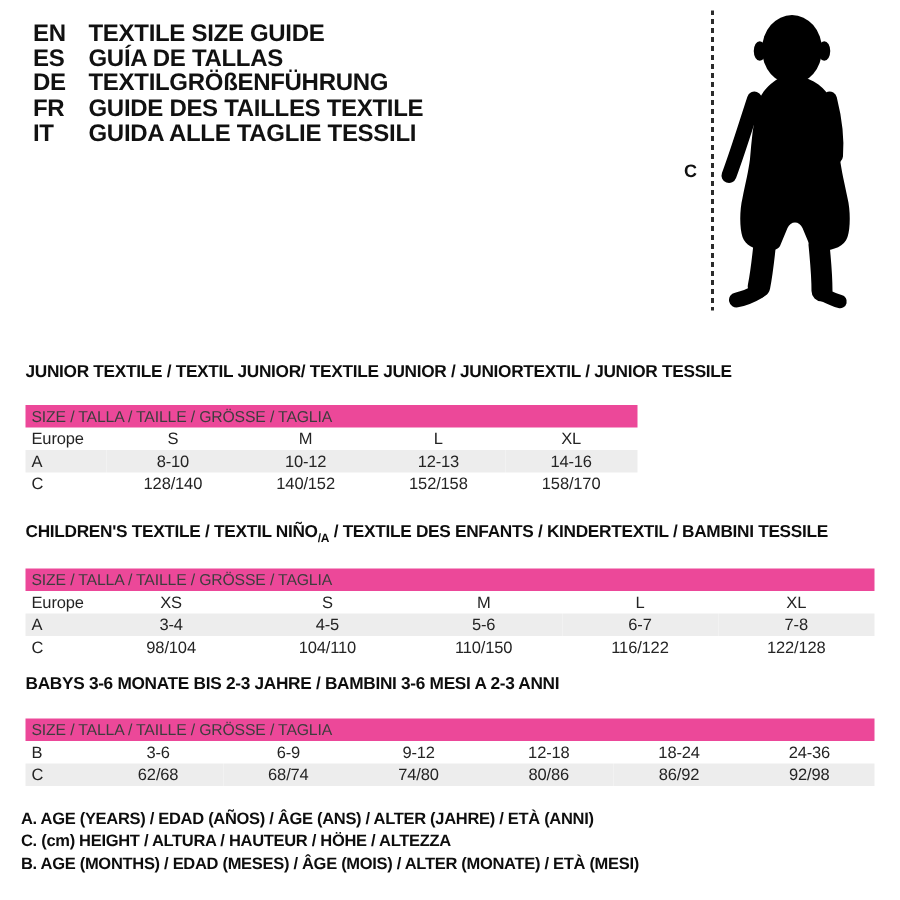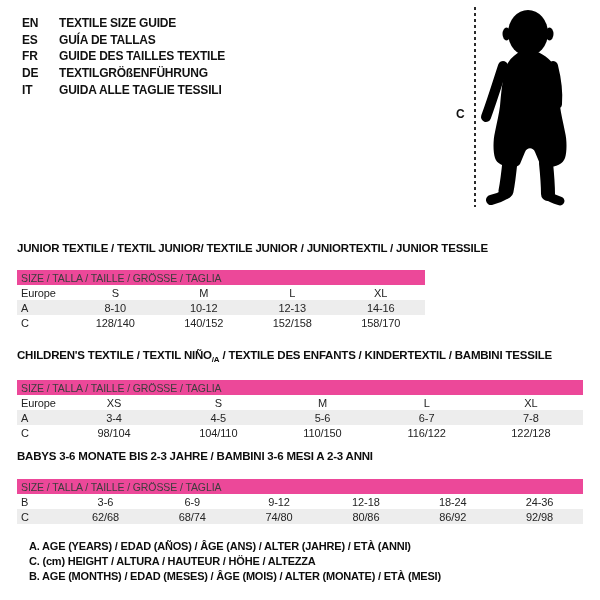--- a/index.html
+++ b/index.html
@@ -2,21 +2,21 @@
 <html><head>
 <meta charset="utf-8">
 <style>
   html,body{margin:0;padding:0;}
   body{
     width:600px;height:600px;position:relative;background:#ffffff;
     font-family:"Liberation Sans", sans-serif;color:#1f1f1f;overflow:hidden;
   }
   
   .lang-block{position:absolute;left:22px;top:15px;}
-  .lang-row{display:flex;line-height:16.7px;font-size:12px;font-weight:bold;letter-spacing:-0.2px;color:#111;}
+  .lang-row{display:flex;line-height:16.7px;font-size:16px;font-weight:bold;letter-spacing:-0.2px;color:#111;}
   .lang-code{width:37px;flex:0 0 37px;}
   
   .measure-line{
     position:absolute;left:474px;top:7px;width:2px;height:200px;
     background:repeating-linear-gradient(to bottom,#2b2b2b 0 3px,transparent 3px 6px);
   }
   .measure-label{position:absolute;left:456px;top:107px;font-size:12px;font-weight:bold;color:#111;}
   .silhouette{position:absolute;left:478px;top:6px;}
   
   .section{position:absolute;left:17px;}
@@ -32,42 +32,42 @@
     background:#ec4899;color:#3d3d3d;font-weight:normal;font-size:10.5px;
     text-align:left;padding:0 0 0 4px;height:15px;letter-spacing:-0.1px;
   }
   table.size-table td{
     font-size:11px;height:15px;padding:0;text-align:center;color:#242424;letter-spacing:-0.1px;
   }
   table.size-table td.lbl{text-align:left;padding-left:4px;}
   table.size-table tr.alt td{background:#ededed;}
   sub.ttl-sub{font-size:8px;}
   
-  .legend{position:absolute;left:29px;top:539px;}
+  .legend{position:absolute;left:14px;top:539px;}
   .legend-line{font-size:11px;font-weight:bold;line-height:15px;letter-spacing:-0.2px;color:#0d0d0d;white-space:nowrap;}
 </style>
 </head>
 <body>
 
 <div class="lang-block">
   <div class="lang-row">
     <span class="lang-code">EN</span>
     <span class="lang-label">TEXTILE SIZE GUIDE</span>
   </div>
   <div class="lang-row">
     <span class="lang-code">ES</span>
     <span class="lang-label">GUÍA DE TALLAS</span>
   </div>
   <div class="lang-row">
+    <span class="lang-code">DE</span>
+    <span class="lang-label">TEXTILGRÖßENFÜHRUNG</span>
+  </div>
+  <div class="lang-row">
     <span class="lang-code">FR</span>
     <span class="lang-label">GUIDE DES TAILLES TEXTILE</span>
-  </div>
-  <div class="lang-row">
-    <span class="lang-code">DE</span>
-    <span class="lang-label">TEXTILGRÖßENFÜHRUNG</span>
   </div>
   <div class="lang-row">
     <span class="lang-code">IT</span>
     <span class="lang-label">GUIDA ALLE TAGLIE TESSILI</span>
   </div>
 </div>
 
 <div class="measure-line"></div>
 <div class="measure-label">C</div>
 <svg class="silhouette" width="104" height="204" viewBox="0 0 104 204" fill="#000" stroke="none">

